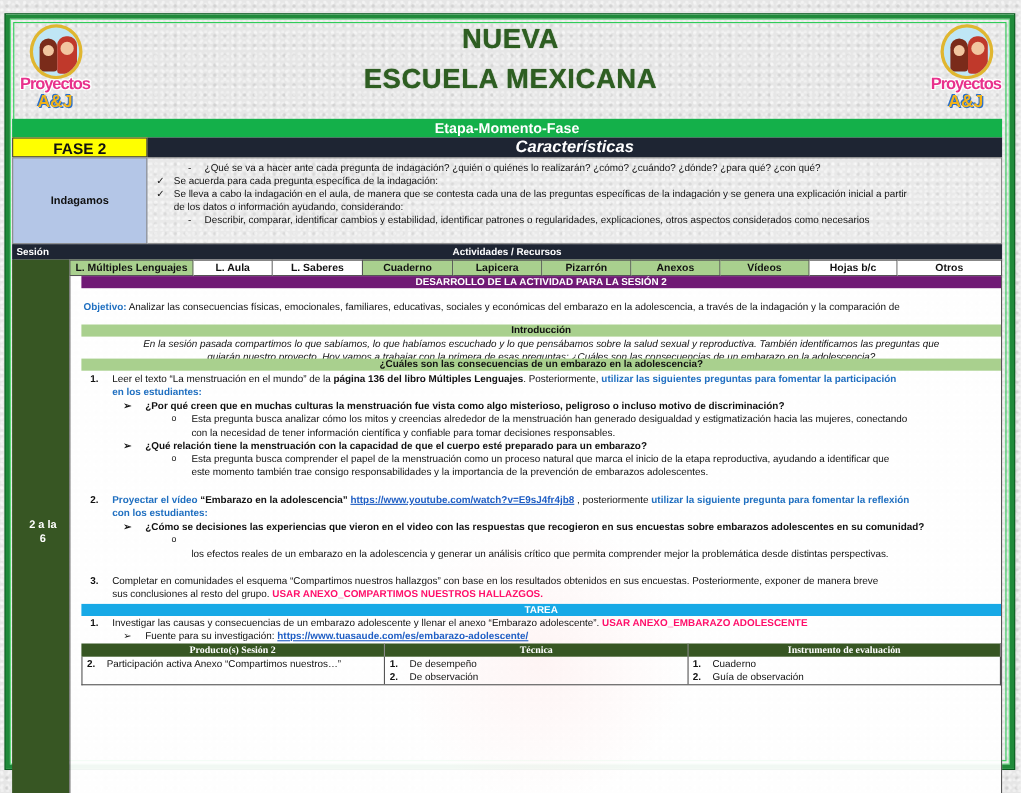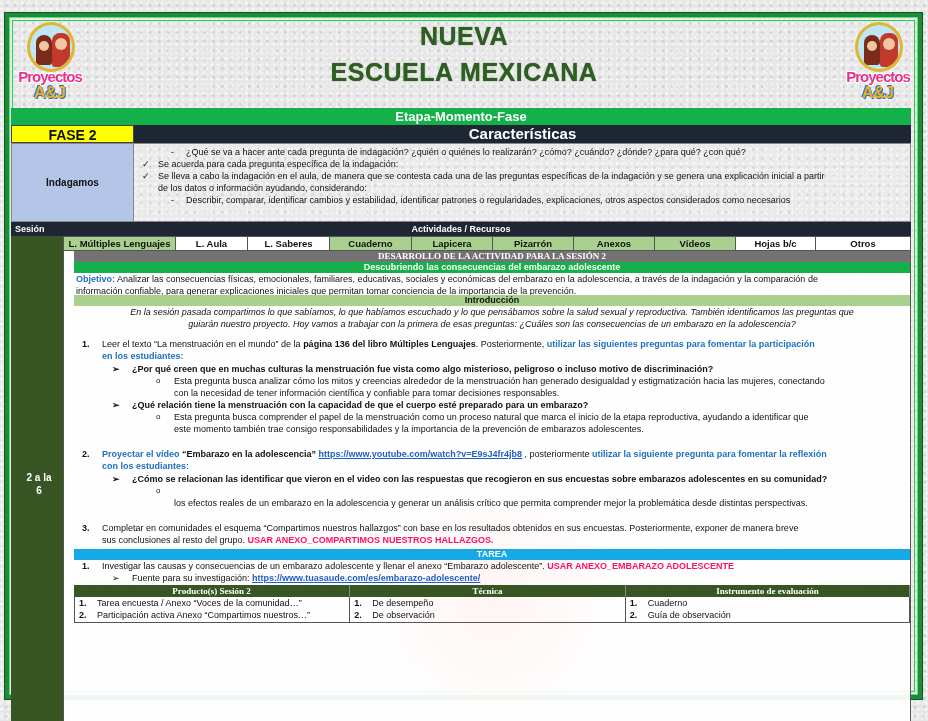--- a/index.html
+++ b/index.html
@@ -63,21 +63,21 @@
     top: 0; width: 900px; height: 17px; background: #14b04a; color: #fff;
     font-weight: bold; font-size: 13px; text-align: center; line-height: 17px;
   }
   .fase-label {
     top: 17px; left: 0; width: 123px; height: 18px; background: #ffff00; color: #111;
     font-weight: bold; font-size: 14px; text-align: center; line-height: 18px;
     border: 1px solid #444;
   }
   .caract {
     top: 17px; left: 123px; width: 777px; height: 18px; background: #1e2533; color: #fff;
-    font-weight: bold; font-size: 15px; text-align: center; line-height: 18px;
+    font-weight: bold; font-size: 15px; text-align: center; line-height: 18px; font-style: italic;
   }
   .indag-label {
     top: 35px; left: 0; width: 123px; height: 79px; background: #b4c6e7;
     font-weight: bold; font-size: 10px; text-align: right; display: flex;
     align-items: center; justify-content: center; border: 1px solid #888;
   }
   .indag-body {
     top: 35px; left: 123px; width: 777px; height: 79px; font-size: 9px; line-height: 12px;
     padding: 2px 6px 0 8px; border: 1px solid #888; border-left: none;
     background: rgba(255,255,255,0.15);
@@ -110,21 +110,21 @@
 
   .content {
     top: 143px; left: 52px; width: 848px; height: 508px;
     background: rgba(255,255,255,0.94);
     border-left: 1px solid #555; border-right: 1px solid #555;
   }
   .band {
     position: absolute; left: 10px; width: 836px; text-align: center;
     font-weight: bold; font-size: 9px; line-height: 11px; height: 11px;
   }
-  .band.dev { top: 0; background: #737373; color: #fff; font-family: Liberation Serif, serif; }
+  .band.dev { top: 0; background: #701a75; color: #fff; }
   .band.desc { top: 11px; background: #14b04a; color: #fff; }
   .band.intro { top: 44px; background: #a9d08e; color: #111; }
   .band.q { top: 75px; background: #a9d08e; color: #111; }
   .para {
     position: absolute; left: 20px; width: 826px; font-size: 9px; line-height: 12px;
   }
   .blue { color: #1f6fc0; font-weight: bold; }
   .pink { color: #ff0f6a; font-weight: bold; }
   .link { color: #1f5ec4; font-weight: bold; text-decoration: underline; }
   .b { font-weight: bold; }
@@ -210,33 +210,32 @@
     <div class="res on" style="width:81px">Anexos</div>
     <div class="res on" style="width:81px">Vídeos</div>
     <div class="res off" style="width:80px">Hojas b/c</div>
     <div class="res off" style="width:95px">Otros</div>
   </div>
 
   <div class="row content">
     <div class="watermark"></div>
 
     <div class="band dev">DESARROLLO DE LA ACTIVIDAD PARA LA SESIÓN 2</div>
-    <div class="band desc">Descubriendo las consecuencias del embarazo adolescente</div>
 
     <div class="para" style="top:22px; left:12px; width:834px;">
       <span class="blue">Objetivo:</span><span> Analizar las consecuencias físicas, emocionales, familiares, educativas, sociales y económicas del embarazo en la adolescencia, a través de la indagación y la comparación de</span><br>
-      <span>información confiable, para generar explicaciones iniciales que permitan tomar conciencia de la importancia de la prevención.</span>
     </div>
 
     <div class="band intro">Introducción</div>
     <div class="para it" style="top:55px; left:10px; width:836px; text-align:center;">
       <span>En la sesión pasada compartimos lo que sabíamos, lo que habíamos escuchado y lo que pensábamos sobre la salud sexual y reproductiva. También identificamos las preguntas que</span><br>
       <span>guiarán nuestro proyecto. Hoy vamos a trabajar con la primera de esas preguntas: ¿Cuáles son las consecuencias de un embarazo en la adolescencia?</span>
     </div>
 
+    <div class="band q">¿Cuáles son las consecuencias de un embarazo en la adolescencia?</div>
 
     <div class="para" style="top:87px; left:38px; width:806px;">
       <span class="num" style="left:-20px;">1.</span>
       <span>Leer el texto “La menstruación en el mundo” de la </span><span class="b">página 136 del libro Múltiples Lenguajes</span><span>. Posteriormente, </span><span class="blue">utilizar las siguientes preguntas para fomentar la participación</span><br>
       <span class="blue">en los estudiantes:</span>
     </div>
     <div class="para b" style="top:112px; left:68px; width:776px;">
       <span class="arrow" style="left:-20px;">➢</span>
       <span>¿Por qué creen que en muchas culturas la menstruación fue vista como algo misterioso, peligroso o incluso motivo de discriminación?</span>
     </div>
@@ -255,21 +254,21 @@
       <span>este momento también trae consigo responsabilidades y la importancia de la prevención de embarazos adolescentes.</span>
     </div>
 
     <div class="para" style="top:197px; left:38px; width:806px;">
       <span class="num" style="left:-20px;">2.</span>
       <span class="blue">Proyectar el vídeo</span><span class="b"> “Embarazo en la adolescencia” </span><a class="link">https://www.youtube.com/watch?v=E9sJ4fr4jb8</a><span> , posteriormente </span><span class="blue">utilizar la siguiente pregunta para fomentar la reflexión</span><br>
       <span class="blue">con los estudiantes:</span>
     </div>
     <div class="para b" style="top:222px; left:68px; width:776px;">
       <span class="arrow" style="left:-20px;">➢</span>
-      <span>¿Cómo se relacionan las identificar que vieron en el video con las respuestas que recogieron en sus encuestas sobre embarazos adolescentes en su comunidad?</span>
+      <span>¿Cómo se decisiones las experiencias que vieron en el video con las respuestas que recogieron en sus encuestas sobre embarazos adolescentes en su comunidad?</span>
     </div>
     <div class="para" style="top:234px; left:110px; width:736px;">
       <span class="o" style="left:-18px;">o</span>
       <br>
       <span>los efectos reales de un embarazo en la adolescencia y generar un análisis crítico que permita comprender mejor la problemática desde distintas perspectivas.</span>
     </div>
 
     <div class="para" style="top:271px; left:38px; width:806px;">
       <span class="num" style="left:-20px;">3.</span>
       <span>Completar en comunidades el esquema “Compartimos nuestros hallazgos” con base en los resultados obtenidos en sus encuestas. Posteriormente, exponer de manera breve</span><br>
@@ -287,21 +286,20 @@
     </div>
 
     <div class="eval" style="top:334px;">
       <div class="hdr">
         <div class="c1">Producto(s) Sesión 2</div>
         <div class="c2">Técnica</div>
         <div class="c3">Instrumento de evaluación</div>
       </div>
       <div class="body">
         <div class="col c1">
-          <div><span class="n">1.</span><span>Tarea encuesta / Anexo “Voces de la comunidad…”</span></div>
           <div><span class="n">2.</span><span>Participación activa Anexo “Compartimos nuestros…”</span></div>
         </div>
         <div class="col c2">
           <div><span class="n">1.</span><span>De desempeño</span></div>
           <div><span class="n">2.</span><span>De observación</span></div>
         </div>
         <div class="col c3">
           <div><span class="n">1.</span><span>Cuaderno</span></div>
           <div><span class="n">2.</span><span>Guía de observación</span></div>
         </div>

